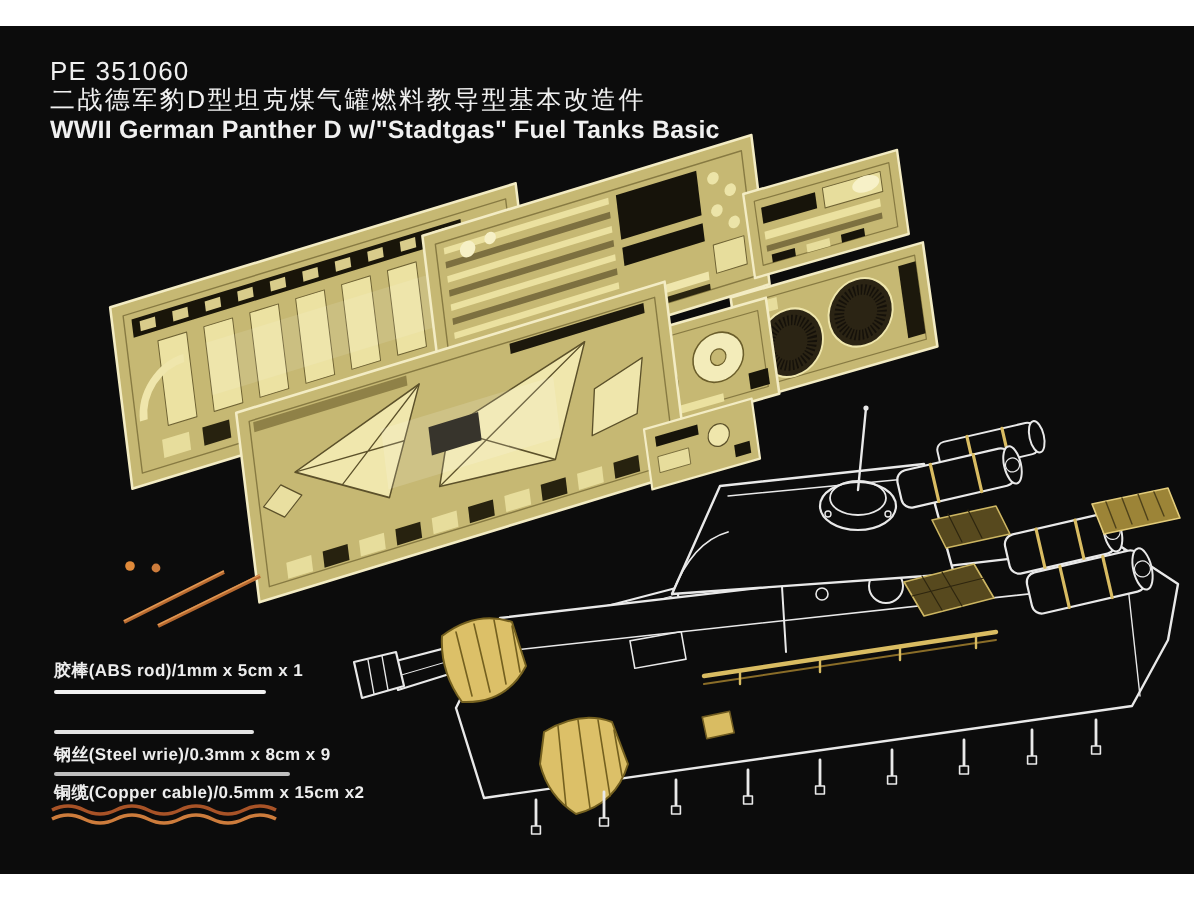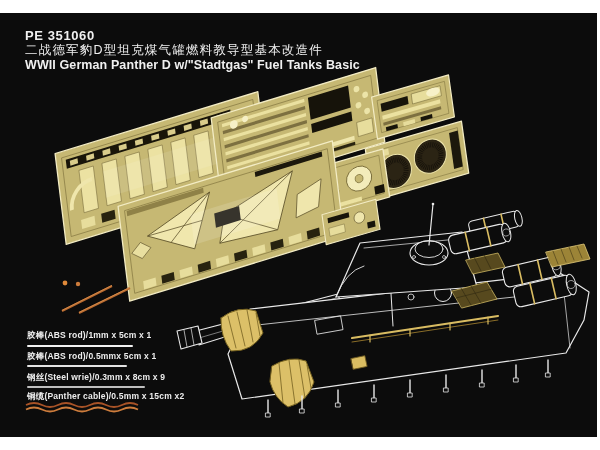--- a/index.html
+++ b/index.html
@@ -4,21 +4,21 @@
 <style>
   html,body{margin:0;padding:0}
   body{
     width:600px;height:450px;position:relative;overflow:hidden;
     background:#ffffff;
     font-family:"Liberation Sans","DejaVu Sans",sans-serif;
   }
   .panel{position:absolute;left:0;top:13px;width:597px;height:424px;background:#0c0c0c}
   .art{position:absolute;left:0;top:0;width:600px;height:450px;z-index:1;display:block}
   .header{position:absolute;left:25px;top:29px;z-index:2;color:#f0f0f0}
-  .header .code{font-size:13px;font-weight:bold;letter-spacing:.6px;line-height:14px}
+  .header .code{font-size:13px;font-weight:normal;letter-spacing:.6px;line-height:14px}
   .header .zh{font-size:12.5px;font-weight:normal;letter-spacing:1.2px;line-height:15px}
   .header .en{font-size:12.5px;font-weight:bold;letter-spacing:.1px;line-height:14px}
   .materials{position:absolute;left:0;top:0;width:600px;height:450px;z-index:2;pointer-events:none}
   .mat-label{position:absolute;left:27px;font-size:8.5px;font-weight:bold;color:#ededed;
              letter-spacing:.2px;white-space:nowrap}
   .rod{position:absolute;left:27px;border-radius:1px}
   .rod1{top:345px;width:106px;height:2px;background:#f2f2f2}
   .rod2{top:365px;width:100px;height:1.6px;background:#e4e4e4}
   .rod3{top:386px;width:118px;height:1.6px;background:#bfbfbf}
   .wavy{position:absolute;left:24px;top:401px}
@@ -294,24 +294,23 @@
       <line x1="548" y1="360" x2="548" y2="373"></line>
         <rect x="545.8" y="373" width="4.4" height="4" fill="#0c0c0c" stroke-width="0.8"></rect>
     </g>
   </g>
 </svg>
 
 <div class="materials">
   <div class="mat-label" style="top:330px">胶棒(ABS rod)/1mm x 5cm x 1</div>
   <div class="rod rod1"></div>
 
-  <div class="mat-label" style="top:351px">胶棒(ABS rod)/0.5mmx 5cm x 1</div>
   <div class="rod rod2"></div>
 
   <div class="mat-label" style="top:372px">钢丝(Steel wrie)/0.3mm x 8cm x 9</div>
   <div class="rod rod3"></div>
 
-  <div class="mat-label" style="top:391px">铜缆(Panther cable)/0.5mm x 15cm x2</div>
+  <div class="mat-label" style="top:391px">铜缆(Copper cable)/0.5mm x 15cm x2</div>
   <svg class="wavy" width="128" height="12" viewBox="0 0 128 12">
     <path d="M2,4 q8,-4 16,0 t16,0 t16,0 t16,0 t16,0 t16,0 t16,0" fill="none" stroke="#a85327" stroke-width="1.8"></path>
     <path d="M2,8.5 q8,-4 16,0 t16,0 t16,0 t16,0 t16,0 t16,0 t16,0" fill="none" stroke="#cd7c3c" stroke-width="1.8"></path>
   </svg>
 </div>
 
 </body></html>

